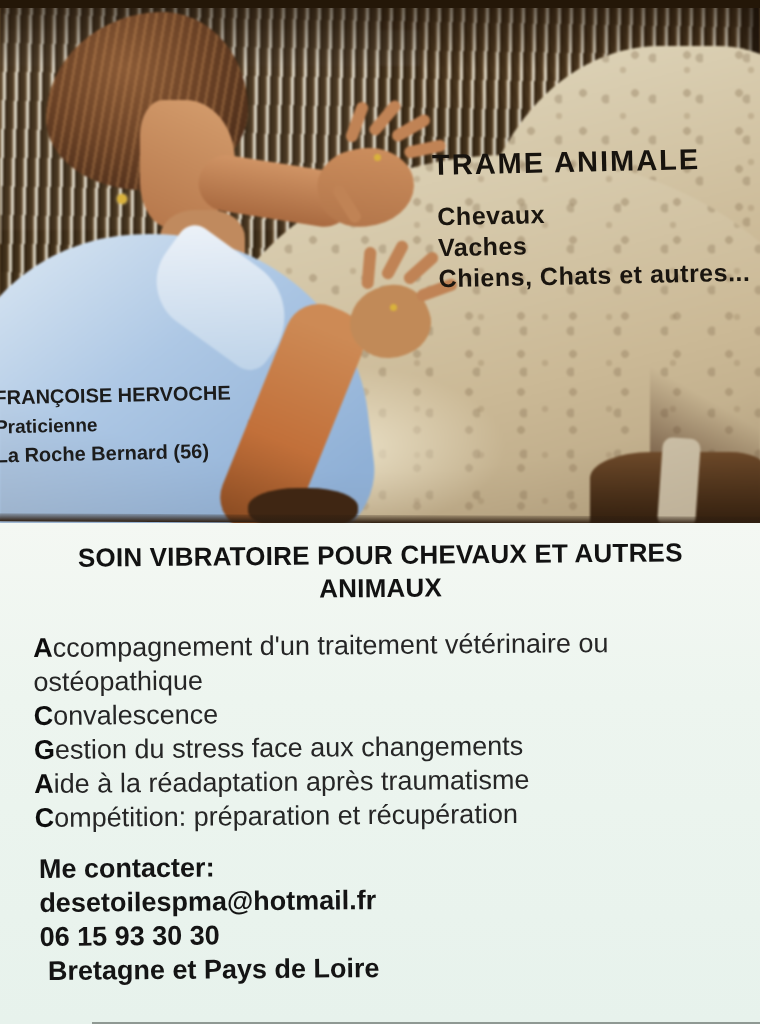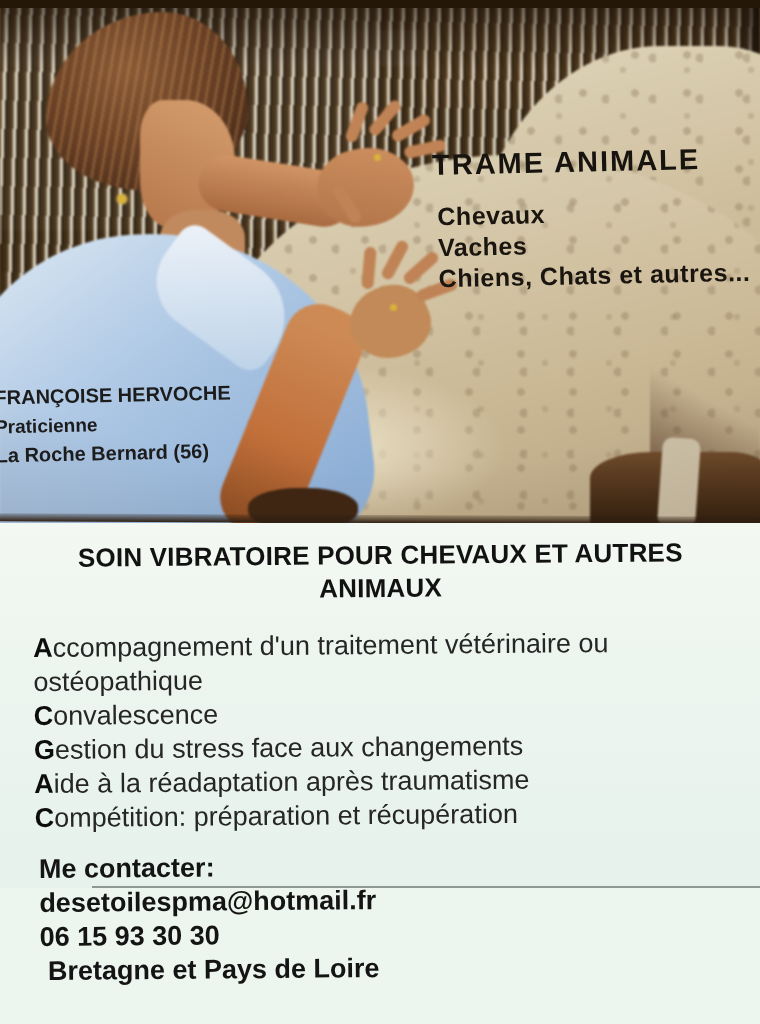--- a/index.html
+++ b/index.html
@@ -92,21 +92,21 @@
   
   .photo-title{left:432px;top:146px;transform:rotate(-1.3deg);
     font-size:29px;font-weight:700;letter-spacing:2px;color:#17130e;white-space:nowrap;}
   .species{left:438px;top:198px;transform:rotate(-1.2deg);
     font-size:25px;font-weight:700;letter-spacing:.5px;color:#1a150f;line-height:31px;white-space:nowrap;}
   .practitioner{left:-5px;top:381px;transform:rotate(-1.2deg);
     font-size:20px;font-weight:700;color:#1c1c1c;line-height:29px;white-space:nowrap;}
   .practitioner .role{font-size:19px;}
 
   
-  .lower{position:absolute;left:0;top:523px;width:760px;height:365px;
+  .lower{position:absolute;left:0;top:523px;width:760px;height:501px;
     background:linear-gradient(180deg,#f4f8f3 0%,#edf5ef 35%,#e7f2ec 100%);}
   .tilt{position:absolute;inset:0;transform:rotate(-.5deg);transform-origin:50% 0;}
   .heading{margin-top:16px;text-align:center;font-size:26px;font-weight:700;
     line-height:33px;color:#121212;letter-spacing:.2px;}
   .services{list-style:none;margin:23px 0 0 32px;padding:0;max-width:628px;
     font-size:27px;line-height:34px;color:#262626;}
   .services .lead{font-weight:700;color:#0d0d0d;}
   .contact{margin:17px 0 0 36px;font-size:27px;font-weight:700;line-height:34px;color:#141414;}
   .contact .region{margin-left:8px;}
   .scan-edge{position:absolute;left:92px;bottom:0;width:668px;height:2px;background:rgba(35,45,40,.45);}

